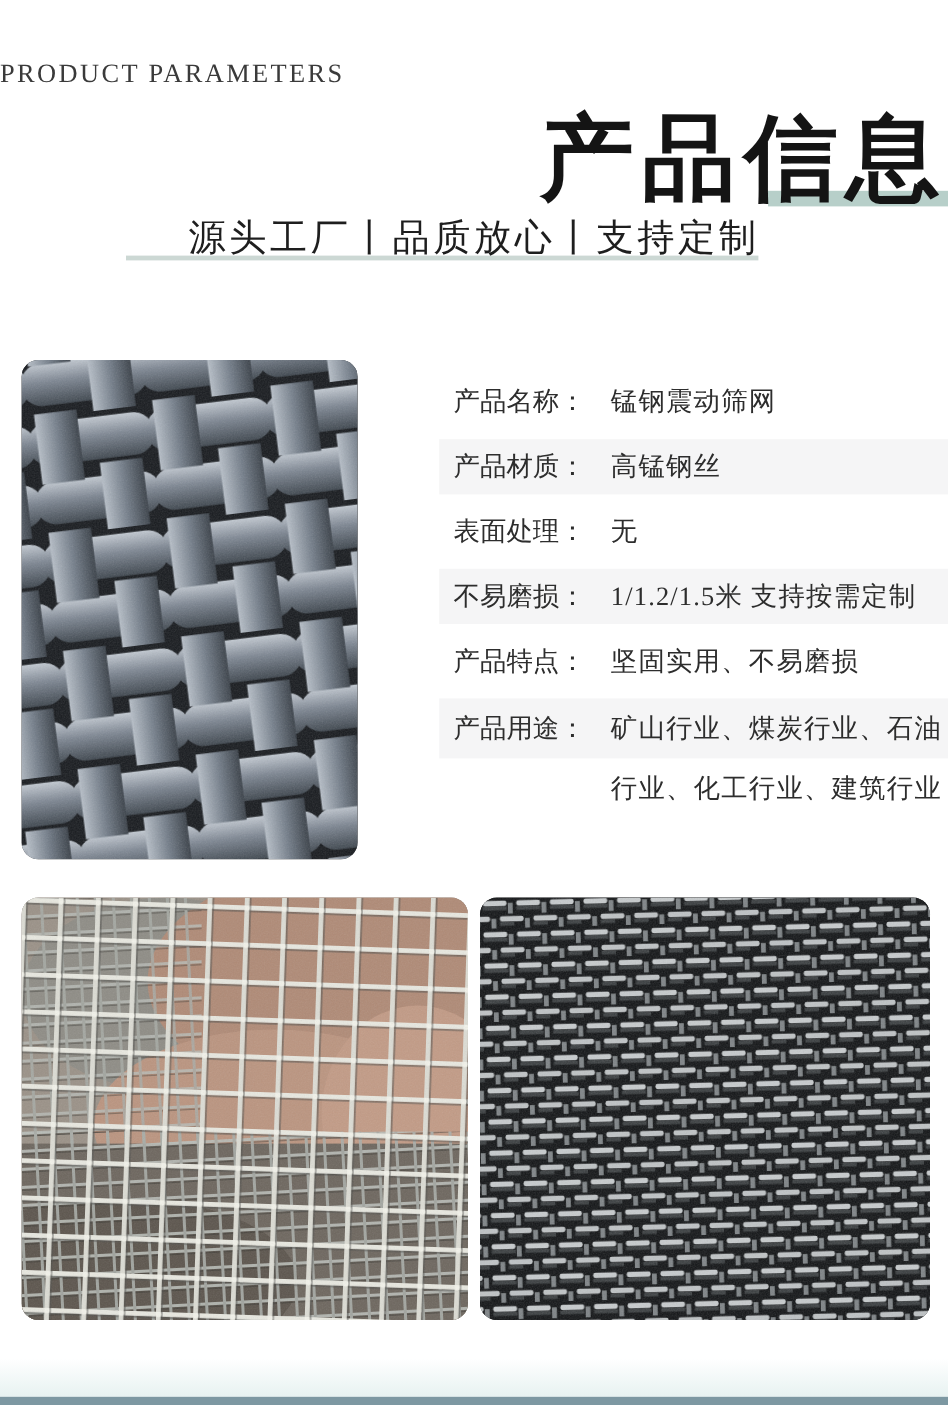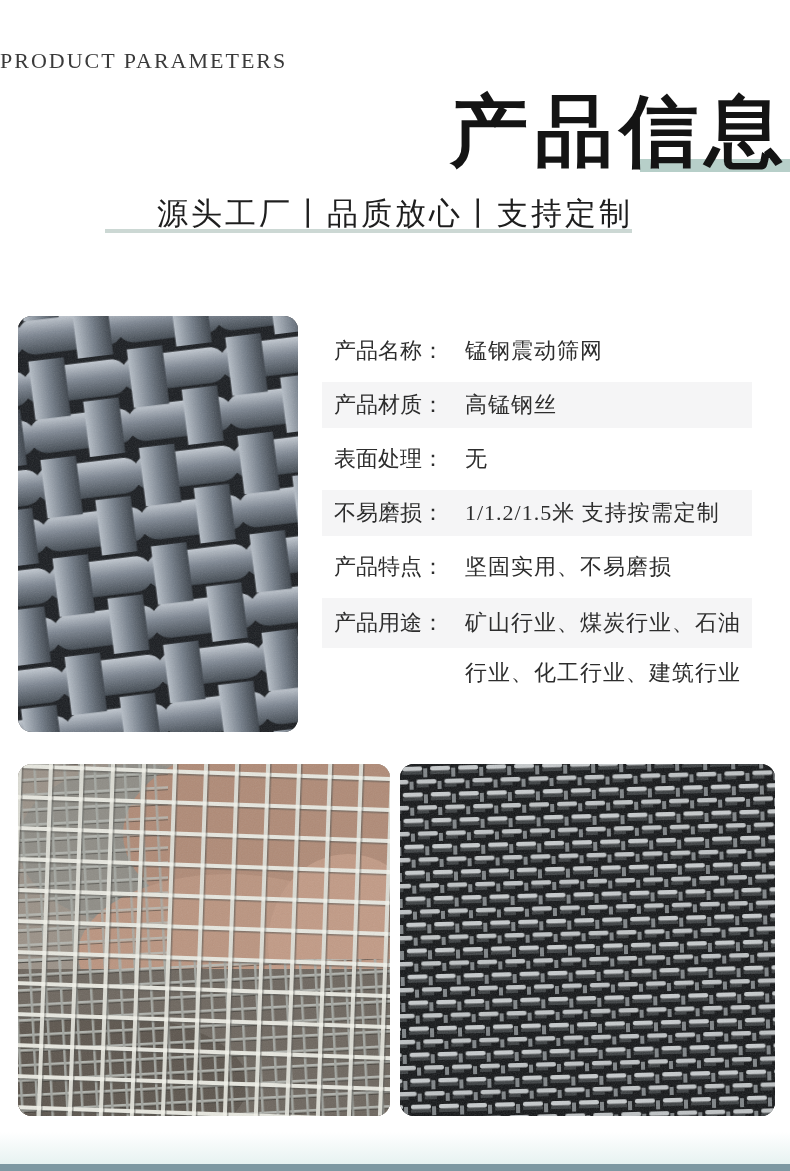--- a/index.html
+++ b/index.html
@@ -21,31 +21,31 @@
   .title-wrap{margin-top:14px;text-align:right;}
   .title{
     position:relative;display:inline-block;font-size:78px;line-height:88px;
     font-weight:900;letter-spacing:7px;color:#141414;
   }
   .title .txt{position:relative;z-index:1;}
   .title-highlight{
     position:absolute;right:0px;bottom:4px;width:150px;height:13px;
     background:var(--accent);z-index:0;
   }
-  .subtitle-wrap{position:relative;margin-top:16px;text-align:center;height:44px;}
+  .subtitle-wrap{position:relative;text-align:center;height:44px;}
   .subtitle{
     position:relative;z-index:1;font-size:31px;line-height:44px;letter-spacing:3px;
     color:#1e1e1e;font-weight:500;
   }
   .subtitle-line{
     position:absolute;left:105px;bottom:3px;width:527px;height:4px;
     background:var(--underline);z-index:0;
   }
 
-  .content{display:flex;margin-top:80px;padding-left:18px;}
+  .content{display:flex;margin-top:80px;padding-left:18px;gap:44px;}
   .photo-main{
     width:280px;height:416px;border-radius:14px;overflow:hidden;flex:none;background:#23262b;
   }
   .params{margin-left:24px;width:430px;padding-top:12px;font-size:22px;}
   .param-row{display:flex;align-items:flex-start;padding:8px 0 8px 12px;margin-bottom:8px;line-height:30px;}
   .param-row.alt{background:var(--alt);}
   .param-row.partial{
     background:linear-gradient(var(--alt),var(--alt)) no-repeat 0 0 / 100% 50px;
     padding:0 0 0 12px;
     justify-content:flex-end;

